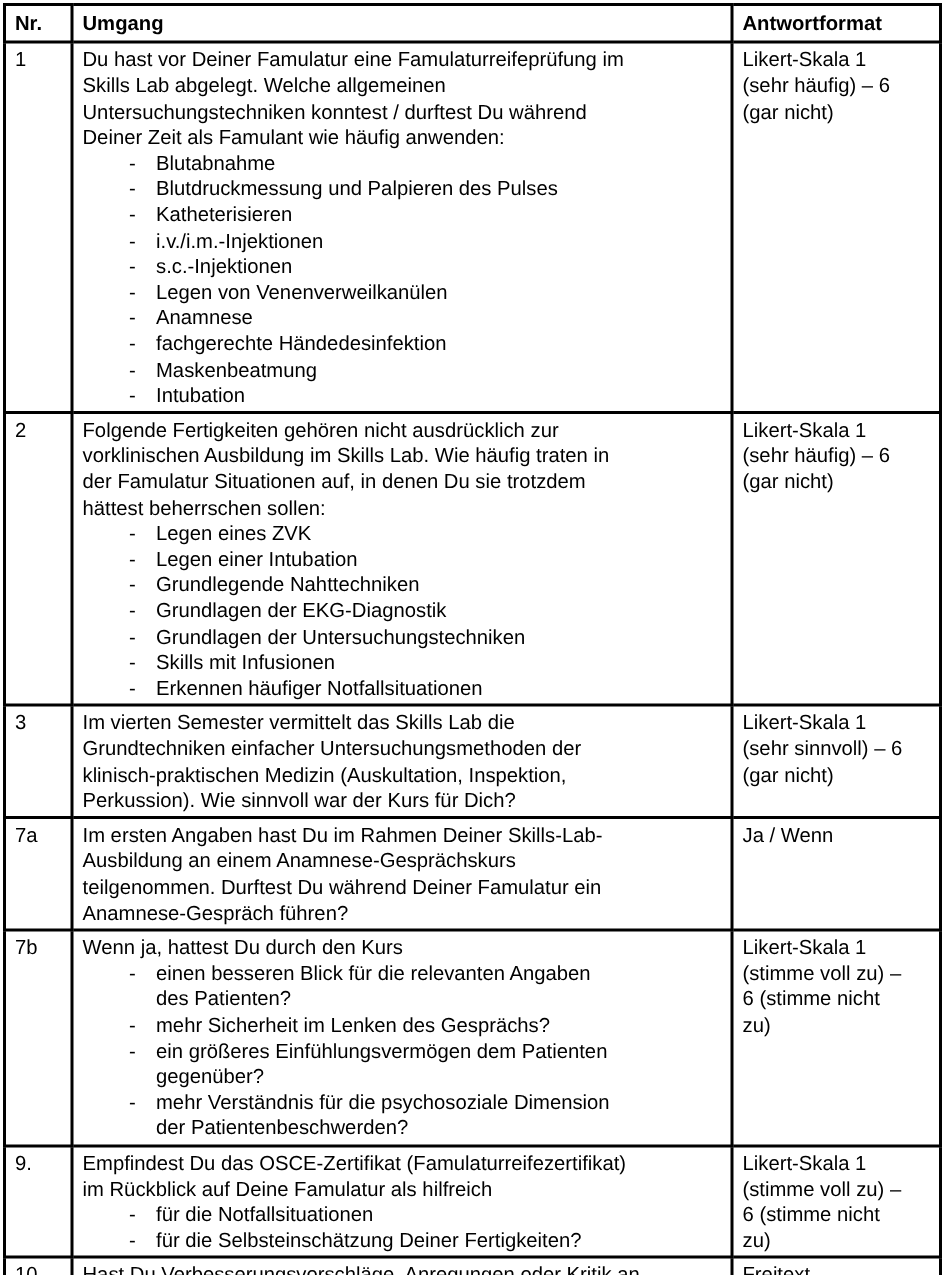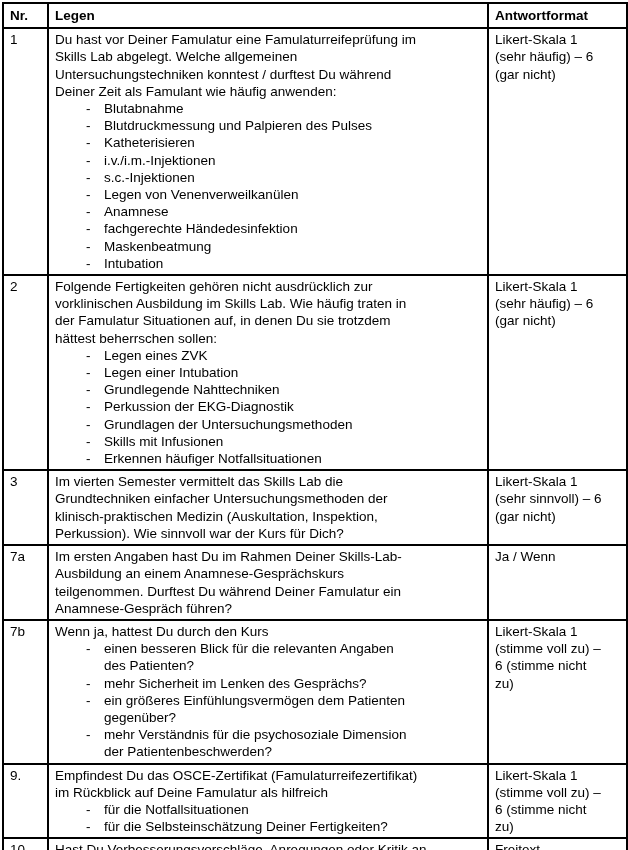--- a/index.html
+++ b/index.html
@@ -61,21 +61,21 @@
 <div class="page">
   <table class="q-table">
     <colgroup>
       <col class="c-nr">
       <col class="c-frage">
       <col class="c-antwort">
     </colgroup>
     <thead>
       <tr>
         <th>Nr.</th>
-        <th>Legen</th>
+        <th>Umgang</th>
         <th>Antwortformat</th>
       </tr>
     </thead>
     <tbody>
   <tr>
     <td class="nr">1</td>
     <td class="frage">
       <div class="intro">Du hast vor Deiner Famulatur eine Famulaturreifeprüfung im
 Skills Lab abgelegt. Welche allgemeinen
 Untersuchungstechniken konntest / durftest Du während
@@ -102,22 +102,22 @@
     <td class="nr">2</td>
     <td class="frage">
       <div class="intro">Folgende Fertigkeiten gehören nicht ausdrücklich zur
 vorklinischen Ausbildung im Skills Lab. Wie häufig traten in
 der Famulatur Situationen auf, in denen Du sie trotzdem
 hättest beherrschen sollen:</div>
       <ul class="bullets">
               <li>Legen eines ZVK</li>
               <li>Legen einer Intubation</li>
               <li>Grundlegende Nahttechniken</li>
-              <li>Perkussion der EKG-Diagnostik</li>
-              <li>Grundlagen der Untersuchungsmethoden</li>
+              <li>Grundlagen der EKG-Diagnostik</li>
+              <li>Grundlagen der Untersuchungstechniken</li>
               <li>Skills mit Infusionen</li>
               <li>Erkennen häufiger Notfallsituationen</li>
             </ul>
     </td>
     <td class="antwort">Likert-Skala 1
 (sehr häufig) – 6
 (gar nicht)</td>
   </tr>
 
   <tr>

